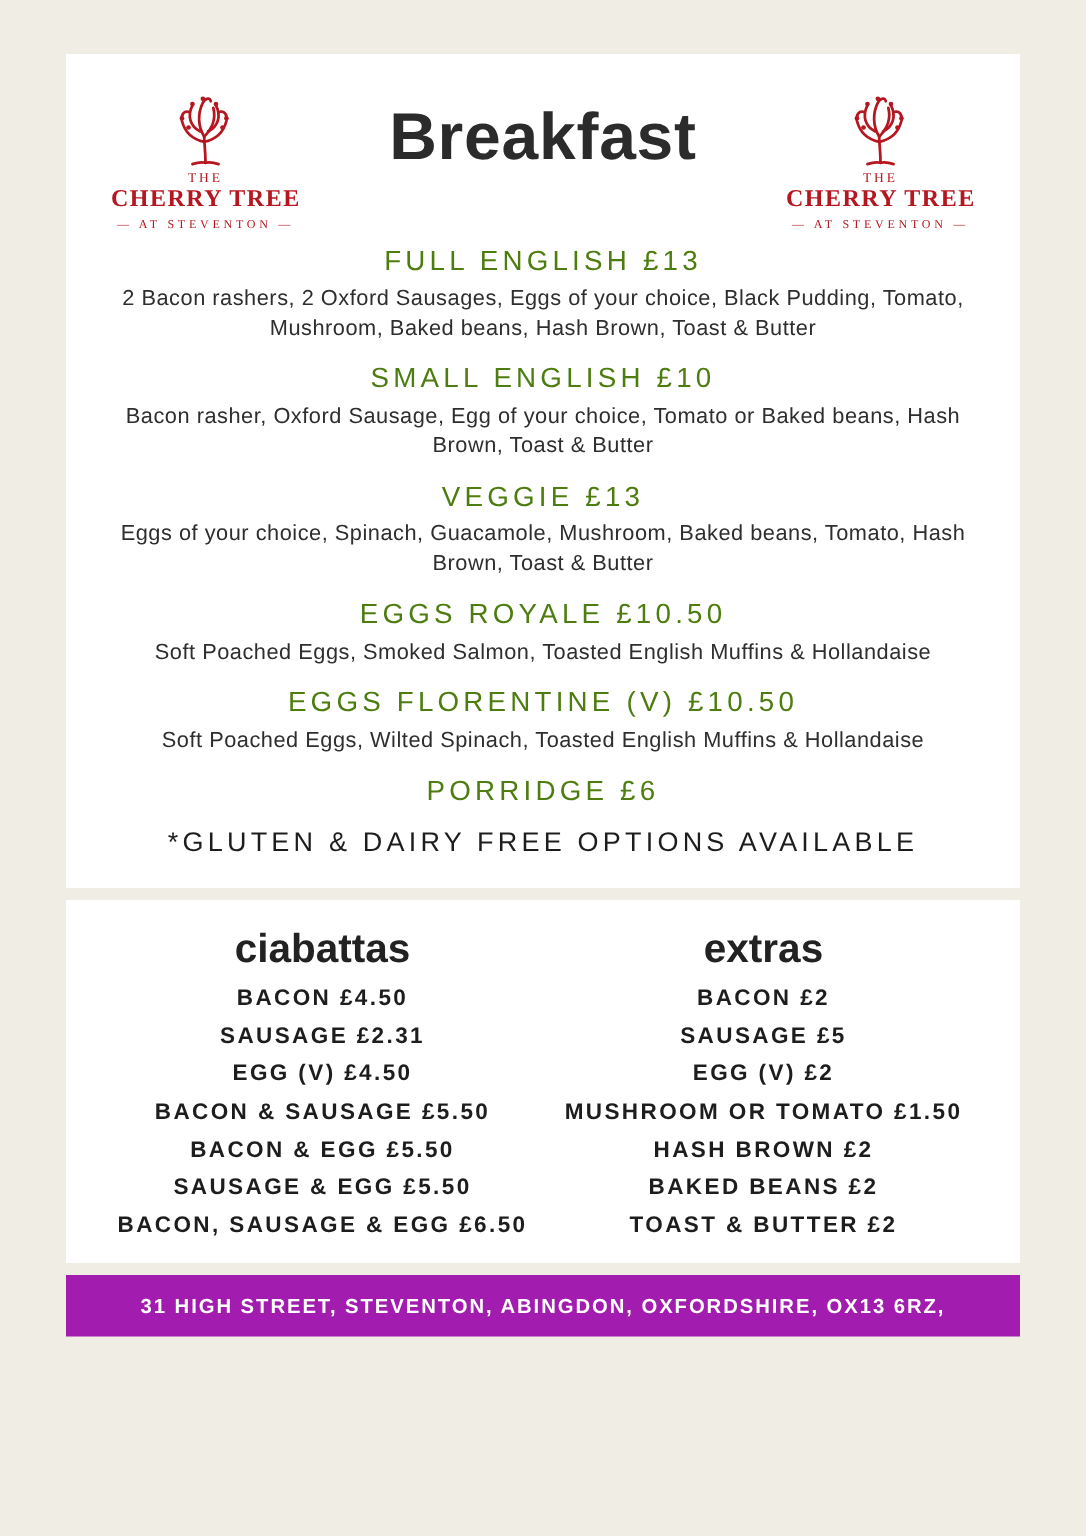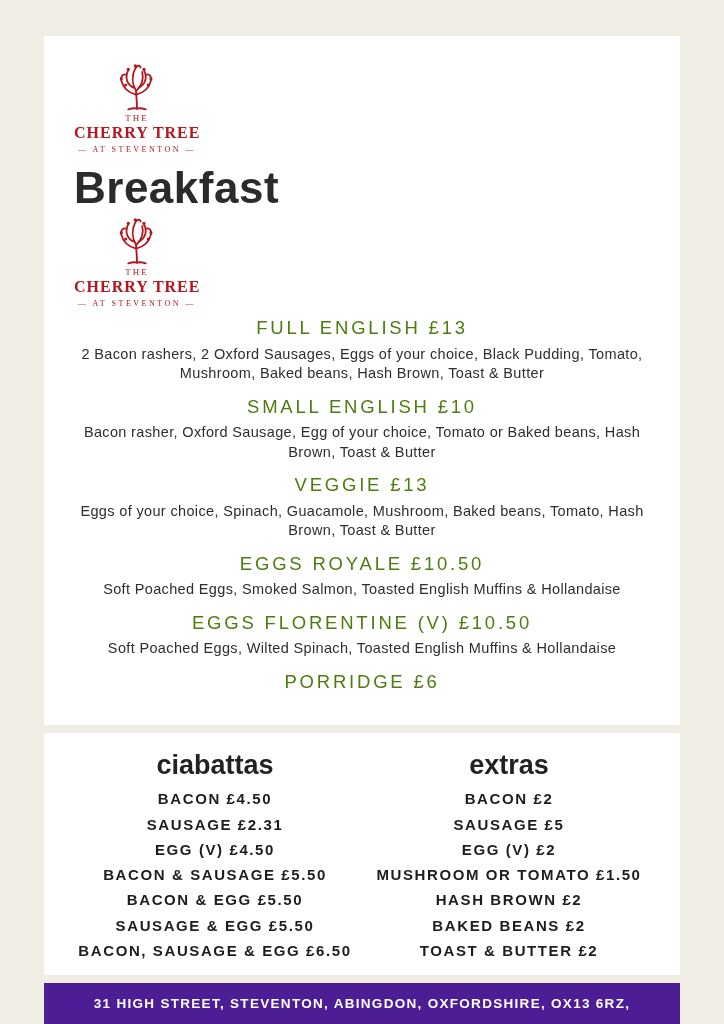--- a/index.html
+++ b/index.html
@@ -12,21 +12,21 @@
   .page {
     width: 724px; height: 1024px;
     padding: 36px 44px 4px;
     display: flex; flex-direction: column;
     overflow: hidden;
   }
   .card { background: #ffffff; }
   .main-card { padding: 22px 30px 20px; }
 
   
-  .header { display: flex; justify-content: space-between; align-items: flex-start; flex-direction: column; }
+  .header { display: flex; justify-content: space-between; align-items: flex-start; }
   .logo { width: 126px; text-align: center; color: #b5161f; flex: 0 0 auto; }
   .logo svg { display: block; margin: 0 auto; }
   .logo-the  { font-family: "Liberation Serif", serif; font-size: 9px; letter-spacing: 2px; margin-top: 1px; }
   .logo-name { font-family: "Liberation Serif", serif; font-size: 16px; letter-spacing: 1px; font-weight: 600; margin-top: 1px; white-space: nowrap; }
   .logo-sub  { font-family: "Liberation Serif", serif; font-size: 8px; letter-spacing: 2.5px; margin-top: 3px; }
   .title {
     font-size: 44px; font-weight: 800; color: #2b2b2b;
     letter-spacing: 0.5px; margin-top: 10px; line-height: 1.1;
     text-align: center; flex: 1;
   }
@@ -53,21 +53,21 @@
   .col-title { font-size: 27px; font-weight: 800; color: #222; margin-bottom: 11px; line-height: 1.05; }
   .col-item {
     font-size: 15px; letter-spacing: 1.6px; font-weight: 600;
     color: #1d1d1d; line-height: 1.15; margin-bottom: 8px;
     white-space: nowrap;
   }
   .col-item:last-child { margin-bottom: 0; }
 
   
   .banner {
-    margin-top: 8px; background: #4c1d95; color: #ffffff;
+    margin-top: 8px; background: #a21caf; color: #ffffff;
     text-align: center; font-size: 13.5px; font-weight: 700;
     letter-spacing: 1.3px; padding: 13px 6px; white-space: nowrap;
   }
 </style>
 </head>
 <body>
 
 <div class="page">
 
   <div class="card main-card">
@@ -166,20 +166,21 @@
         <div class="item-desc">Soft Poached Eggs, Wilted Spinach, Toasted English Muffins &amp; Hollandaise</div>
       </div>
 
 
       <div class="menu-item">
         <div class="item-title">PORRIDGE £6</div>
       </div>
 
     </div>
 
+    <div class="note">*GLUTEN &amp; DAIRY FREE OPTIONS AVAILABLE</div>
 
   </div>
 
   <div class="card bottom-card">
 
     <div class="col">
       <div class="col-title">ciabattas</div>
       <div class="col-item">BACON £4.50</div>
       <div class="col-item">SAUSAGE £2.31</div>
       <div class="col-item">EGG (V) £4.50</div>

